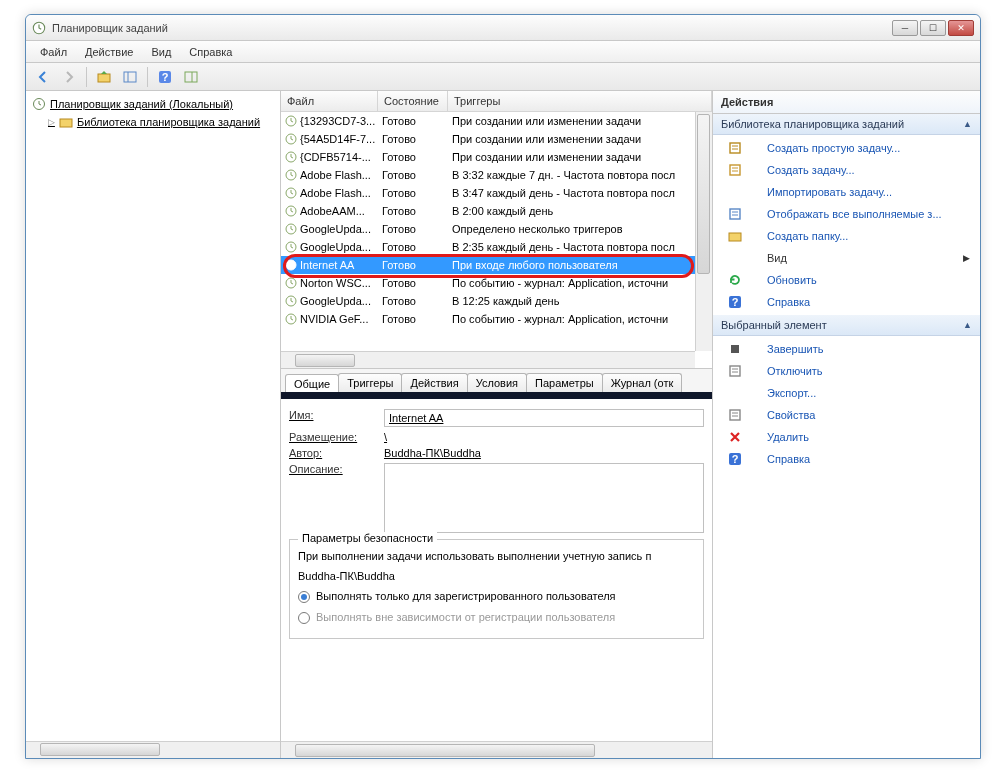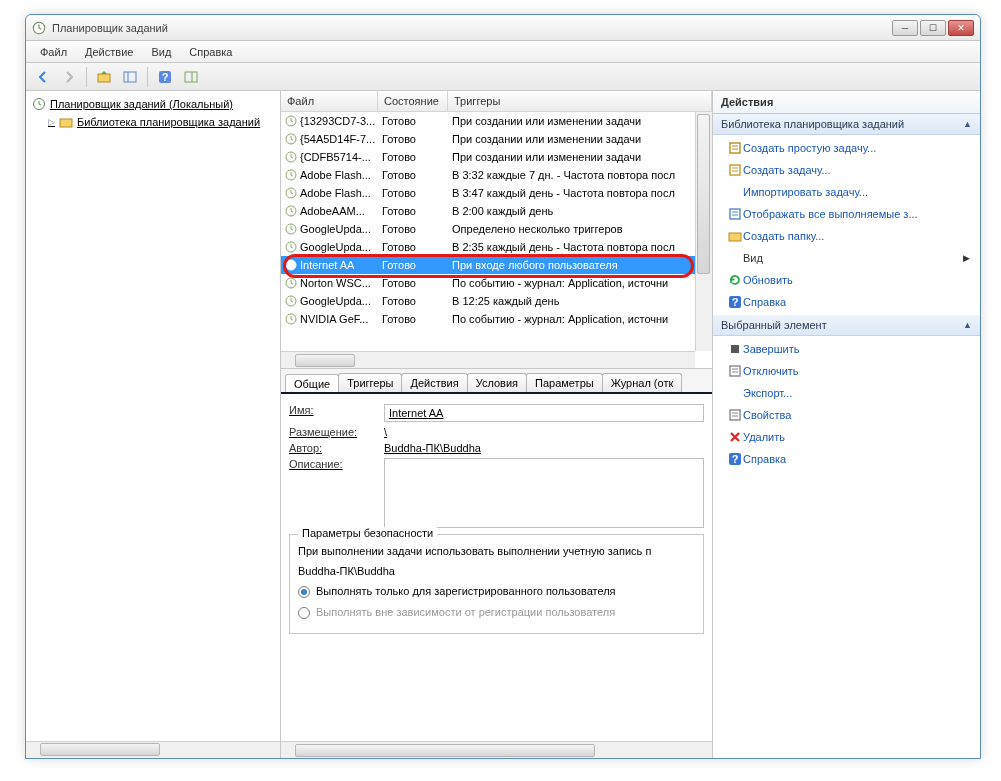--- a/index.html
+++ b/index.html
@@ -28,39 +28,39 @@
 .row { display:flex; align-items:center; height:18px; }
 .row .c1 { width:97px; padding-left:4px; display:flex; align-items:center; gap:3px; white-space:nowrap; overflow:hidden; }
 .row .c2 { width:70px; padding-left:4px; }
 .row .c3 { flex:1; padding-left:4px; white-space:nowrap; overflow:hidden; }
 .row.sel { background:#3399ff; color:#fff; }
 .ring { position:absolute; border:3px solid #e01a1a; border-radius:14px; pointer-events:none; }
 .hsb { height:17px; background:#f0f0f0; border-top:1px solid #d0d0d0; display:flex; align-items:center; }
 .hsb .thumb { height:13px; background:linear-gradient(#f4f4f4,#d6d6d6); border:1px solid #b5b5b5; border-radius:2px; }
 .vsb { width:17px; background:#f0f0f0; border-left:1px solid #d0d0d0; position:absolute; right:0; top:21px; bottom:17px; }
 .vsb .thumb { width:13px; margin:1px; background:linear-gradient(#f4f4f4,#d6d6d6); border:1px solid #b5b5b5; border-radius:2px; }
-.tabs { display:flex; background:#f5f5f5; border-bottom:2px solid #0f172a; padding:4px 4px 0 4px; gap:-1px; overflow:hidden; }
+.tabs { display:flex; background:#f5f5f5; border-bottom:7px solid #0f172a; padding:4px 4px 0 4px; gap:-1px; overflow:hidden; }
 .tab { padding:3px 8px; border:1px solid #b5b5b5; border-bottom:none; background:linear-gradient(#fdfdfd,#ececec); border-radius:3px 3px 0 0; margin-right:-1px; white-space:nowrap; }
 .tab.active { background:#fff; position:relative; top:1px; }
 .tabbody { flex:1; padding:10px 8px; overflow:auto; background:#fff; }
 .frow { display:flex; margin-bottom:4px;text-decoration:underline; }
 .frow .lbl { width:95px; color:#333; }
 .fval { flex:1; border:1px solid #c0c0c0; background:#fff; padding:2px 4px; min-height:18px; }
 .fval.ta { height:70px; }
 .gbox { border:1px solid #c8c8c8; padding:10px 8px 6px 8px; margin-top:6px; position:relative; }
 .gbox .gt { position:absolute; top:-8px; left:8px; background:#fff; padding:0 4px; }
 .gbox .line { margin-bottom:8px; white-space:nowrap; overflow:hidden; }
 .radio { display:inline-block; width:12px; height:12px; border:1px solid #7a7a7a; border-radius:50%; vertical-align:middle; margin-right:6px; background:#fff; position:relative; }
 .radio.sel::after { content:''; position:absolute; left:2px; top:2px; width:6px; height:6px; background:#3a7ed4; border-radius:50%; }
 .actionspane { flex:1; background:#fff; display:flex; flex-direction:column; }
 .ahdr { background:linear-gradient(#fdfdfd,#eff4fa); border-bottom:1px solid #c8c8c8; padding:5px 8px; font-weight:bold; color:#333; }
 .asub { background:linear-gradient(#eef4fb,#dbe8f7); padding:4px 8px; color:#2a3a55; display:flex; align-items:center; justify-content:space-between; border-bottom:1px solid #c5d3e6; }
 .asub .chev { font-size:9px; color:#3a5a88; }
 .alist { padding:2px 0; }
-.ai { display:flex; align-items:center; gap:0; padding:3px 10px 3px 14px; color:#1a56b4; }
+.ai { display:flex; align-items:center; gap:24px; padding:3px 10px 3px 14px; color:#1a56b4; }
 .ai.plain { color:#333; }
 .ai .chev { margin-left:auto; font-size:9px; color:#333; }
 .ai .ico { width:16px; height:16px; display:flex; align-items:center; justify-content:center; }
 svg { display:block; }
 .hscroll { position:absolute; left:0; right:0; bottom:0; height:17px; background:#f0f0f0; border-top:1px solid #d0d0d0; }
 </style>
 </head>
 <body>
 
 <div class="window">

